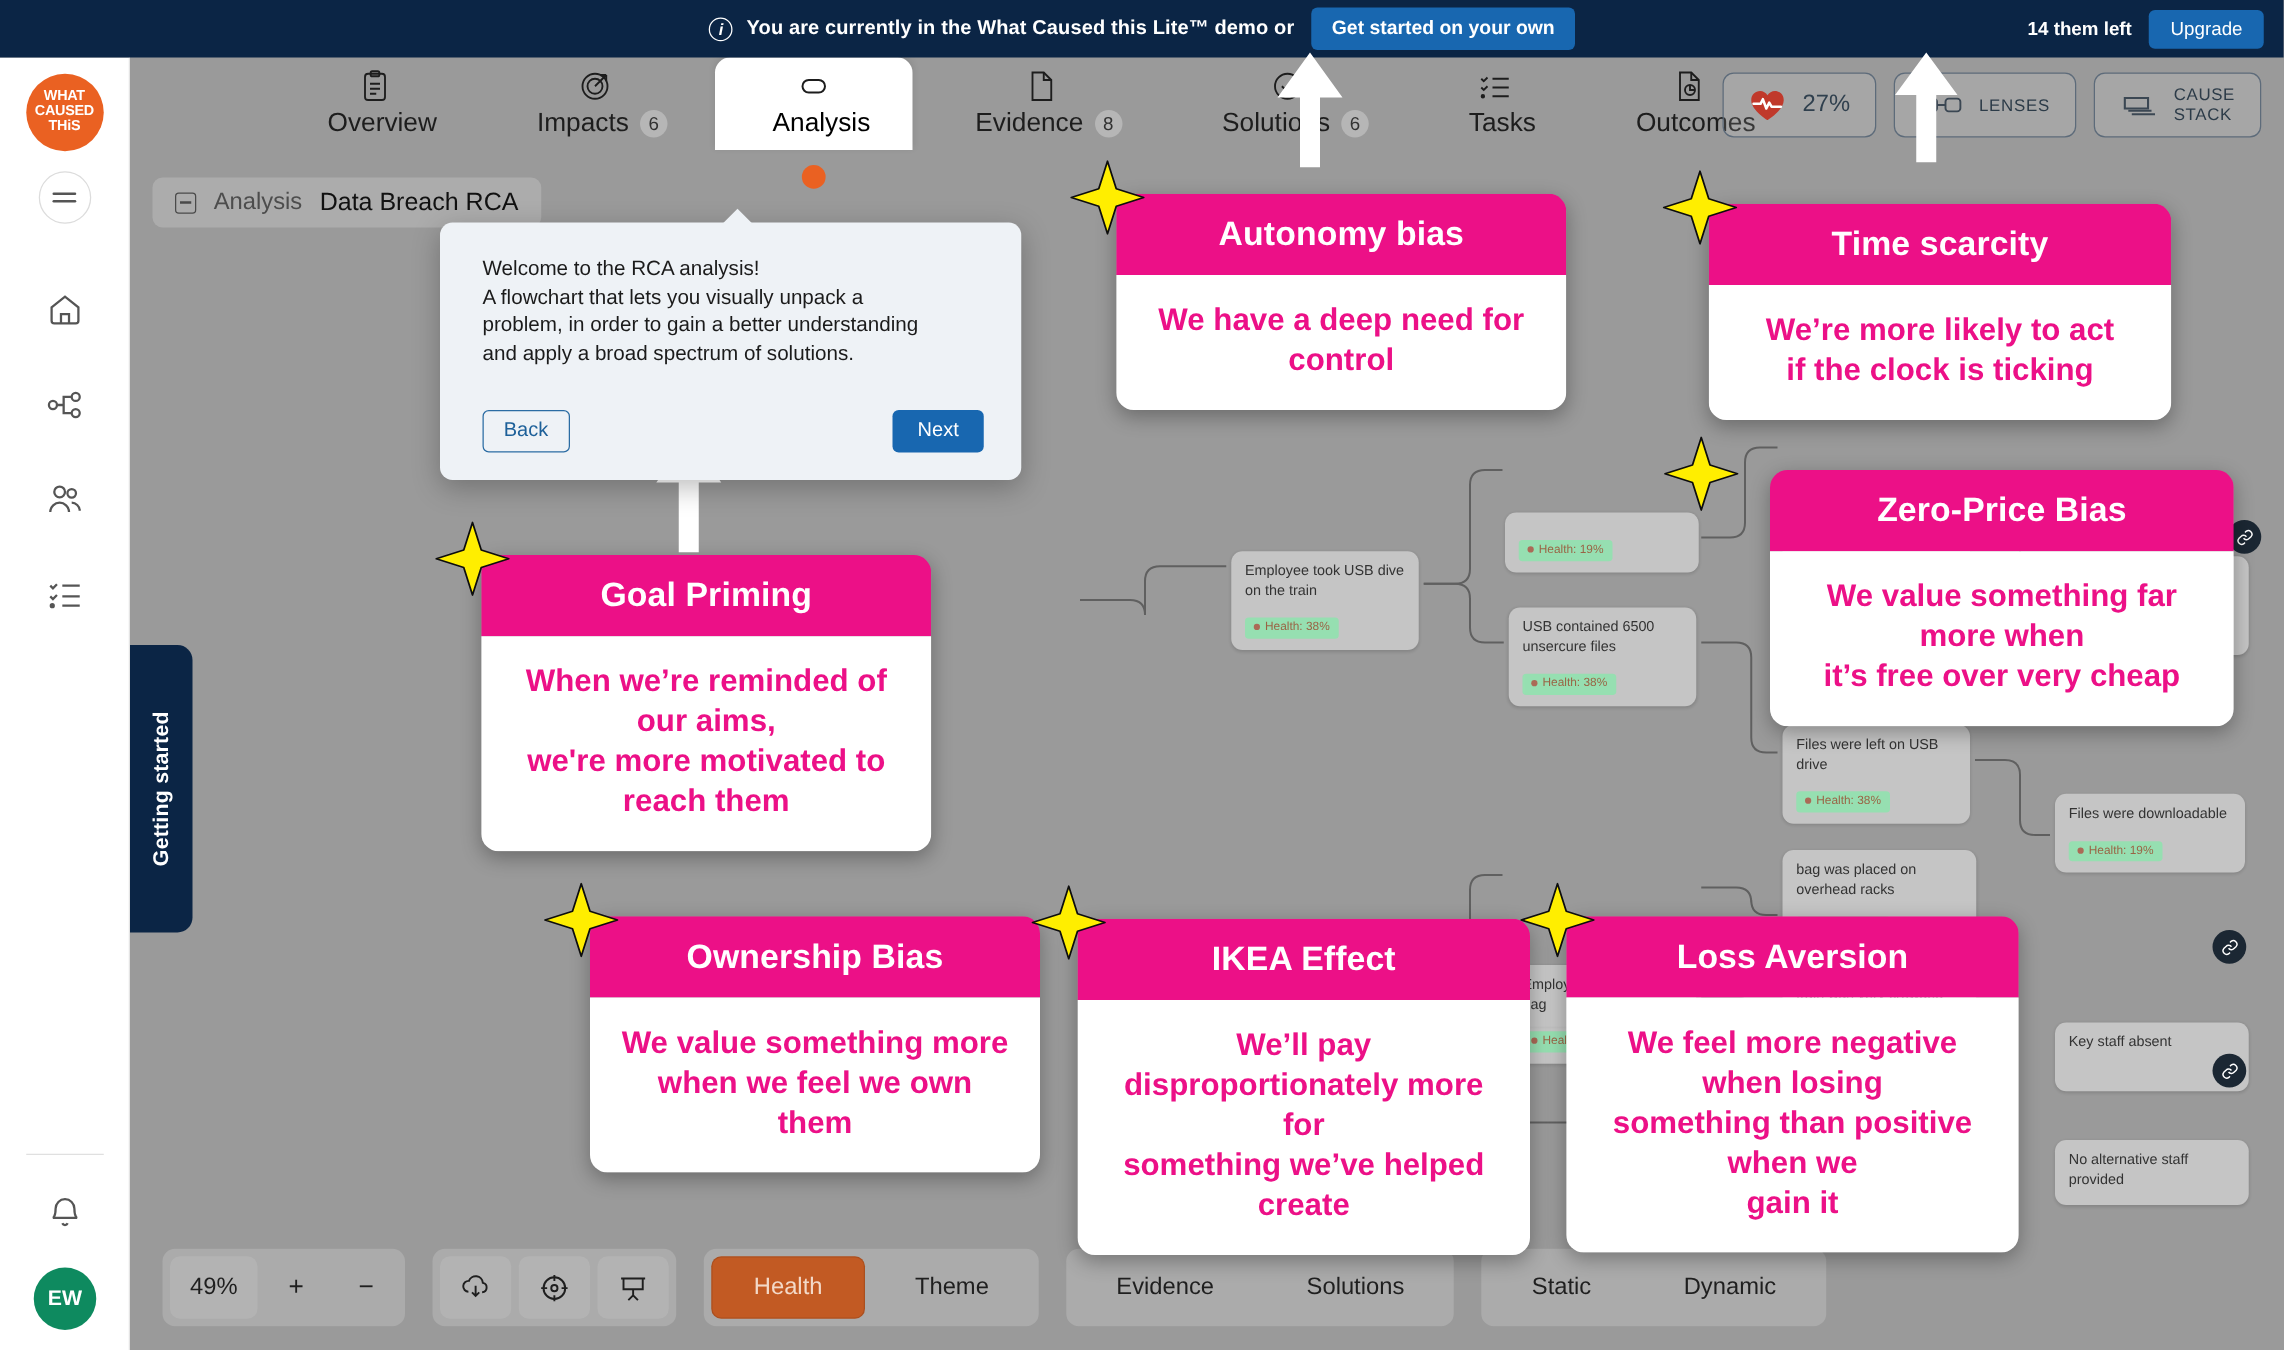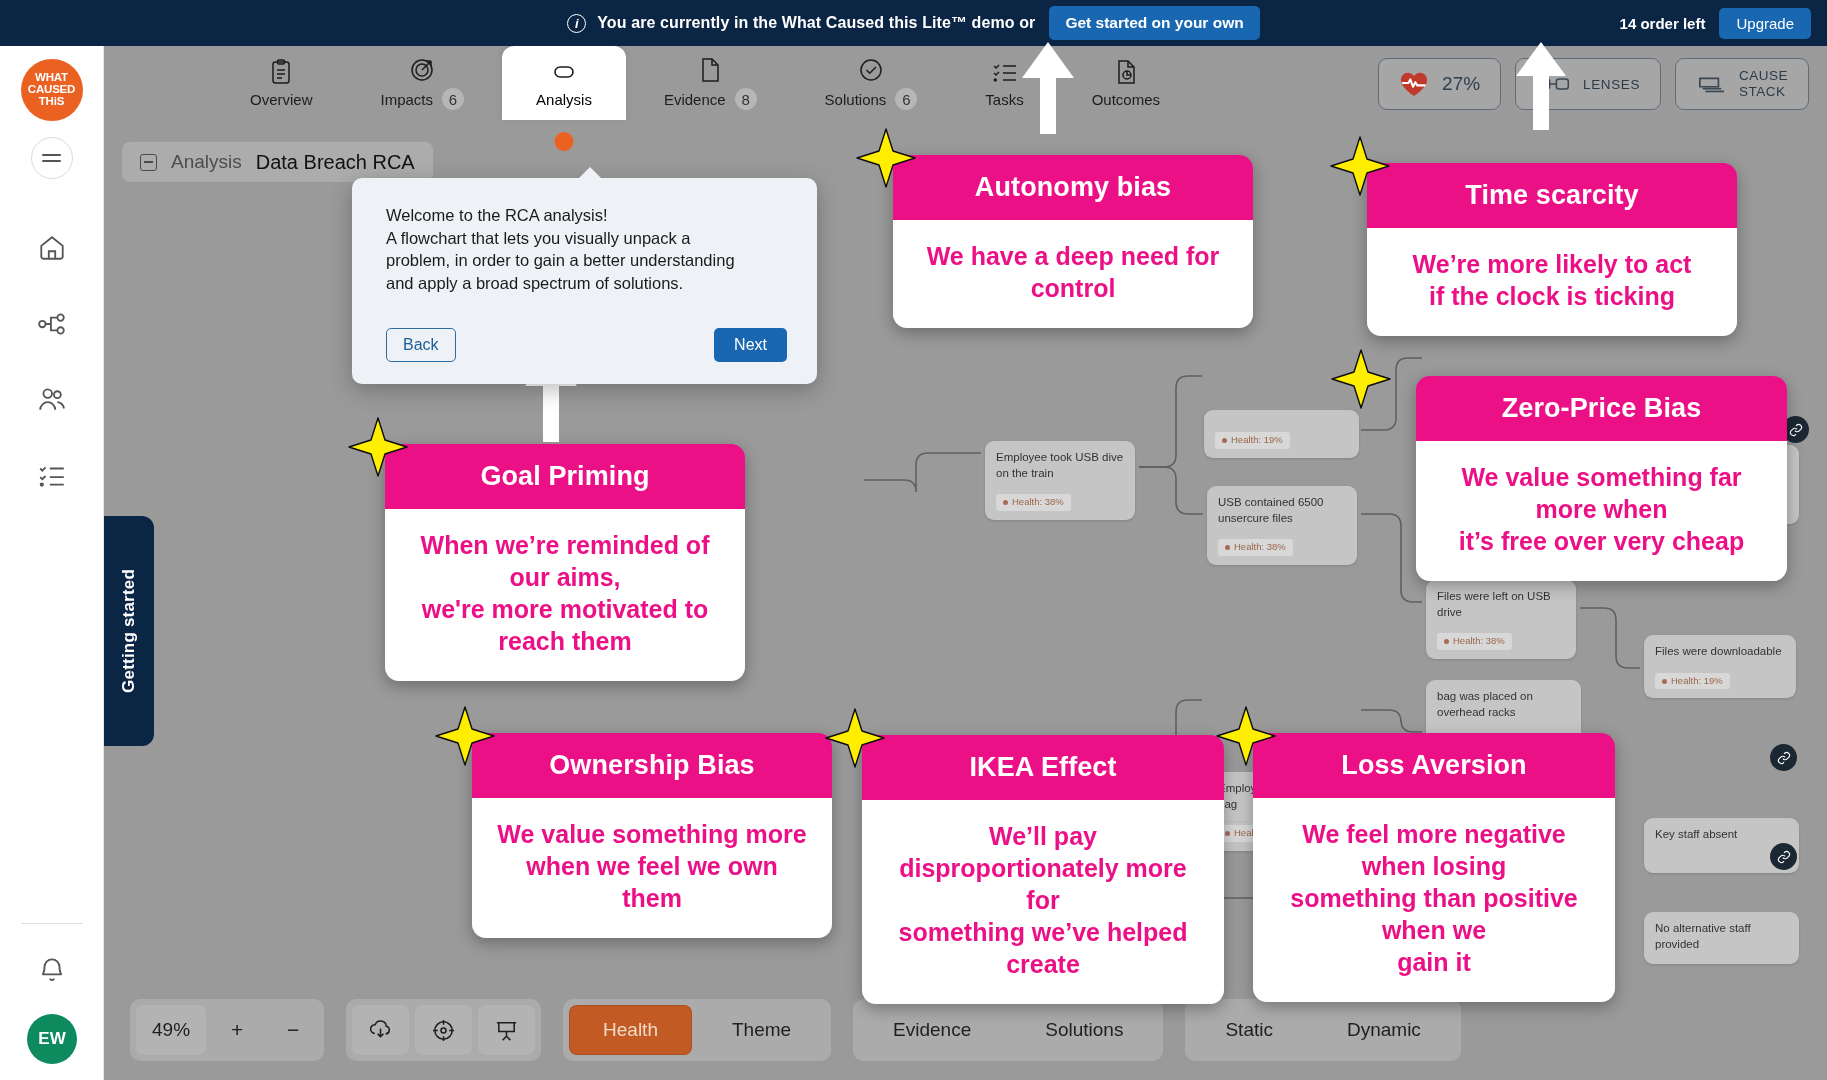--- a/index.html
+++ b/index.html
@@ -85,21 +85,21 @@
   .topnav {
     position: absolute; left: 104px; top: 46px; width: 1723px; height: 74px;
     background: #9a9a9a; display: flex; align-items: center;
   }
   .nav-tabs { display: flex; align-items: flex-end; height: 74px; margin-left: 112px; gap: 0; }
   .nav-tab {
     height: 74px; padding: 0 34px; display: flex; flex-direction: column;
     align-items: center; justify-content: center; gap: 5px; cursor: pointer;
     position: relative; color: #1d1d1d;
   }
-  .nav-tab .nt-label { font-size: 15px; }
+  .nav-tab .nt-label { font-size: 21px; margin-left: 12px; }
   .nav-tab .nt-row { display:flex; align-items:center; gap: 9px;}
   .nav-tab .nt-count {
     font-size: 15px; color:#333; background: rgba(255,255,255,.28);
     border-radius: 50%; width: 22px; height: 22px; display:flex;
     align-items:center; justify-content:center;
   }
   .nav-tab.active {
     background: #fff; border-radius: 12px 12px 0 0; color: #000;
     height: 74px; margin: 0 4px; box-shadow: 0 -2px 6px rgba(0,0,0,.10);
   }
@@ -141,21 +141,21 @@
   .bc-title { font-size: 20px; color: #111; font-weight: 500;}
 
   
   .node {
     position: absolute; background: #c9c9c9; border-radius: 9px;
     padding: 9px 11px; color: #2b2b2b; font-size: 11.5px; line-height: 1.35;
     box-shadow: 0 1px 3px rgba(0,0,0,.16);
     filter: blur(.55px); opacity: .92;
   }
   .node .hp {
-    display: inline-block; margin-top: 13px; background: #e5e5e5;
+    display: inline-block; margin-top: 13px; background: #86efac;
     color: #8a3c10; font-size: 9.5px; padding: 2px 7px; border-radius: 3px;
     opacity: .75;
   }
   .node .hp i { display:inline-block; width:5px;height:5px;background:#a4452a;border-radius:50%;margin-right:4px;vertical-align:middle;}
   .link-badge {
     position: absolute; width: 27px; height: 27px; border-radius: 50%;
     background: #1b2733; color:#fff; display:flex; align-items:center; justify-content:center;
     font-size: 13px;
   }
 
@@ -561,21 +561,21 @@
     <span>Getting started</span>
   </div>
 
   <div class="demo-banner">
     <span class="info-icon">i</span>
     <span class="demo-text">You are currently in the What Caused this Lite™ demo or</span>
     <button class="btn-getstarted">Get started on your own</button>
     <div class="banner-right">
       <span class="days-left">
         <b>14</b>
-        <span>order left</span>
+        <span>them left</span>
       </span>
       <button class="btn-upgrade">Upgrade</button>
     </div>
   </div>
 
   <div class="bottom-bar">
     <div class="group">
       <button class="gbtn">49%</button>
       <button class="gbtn big plain">+</button>
       <button class="gbtn big plain">−</button>

